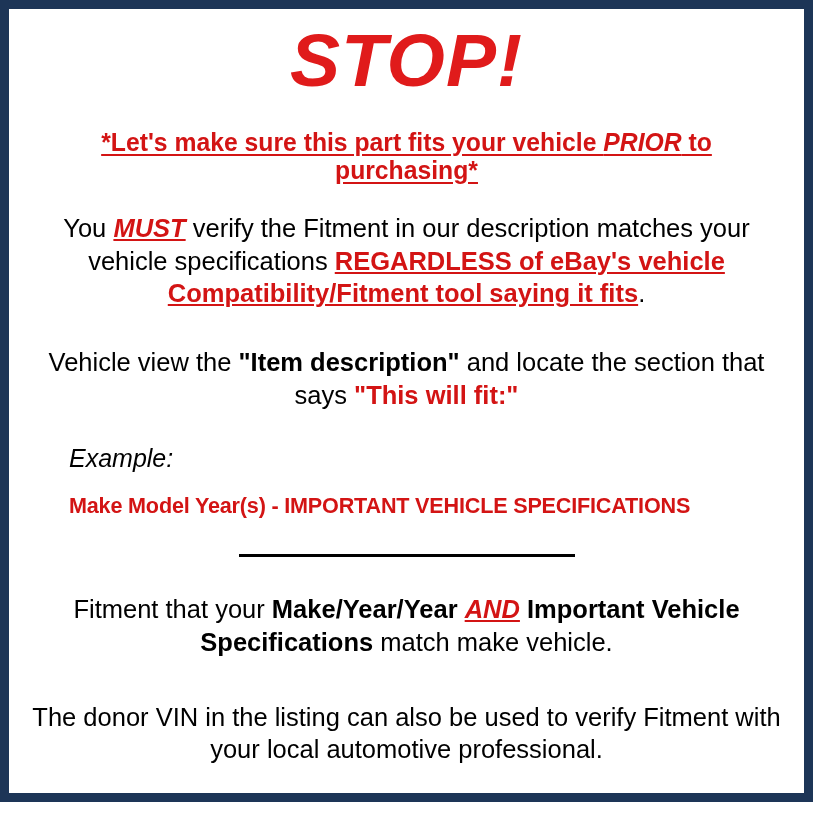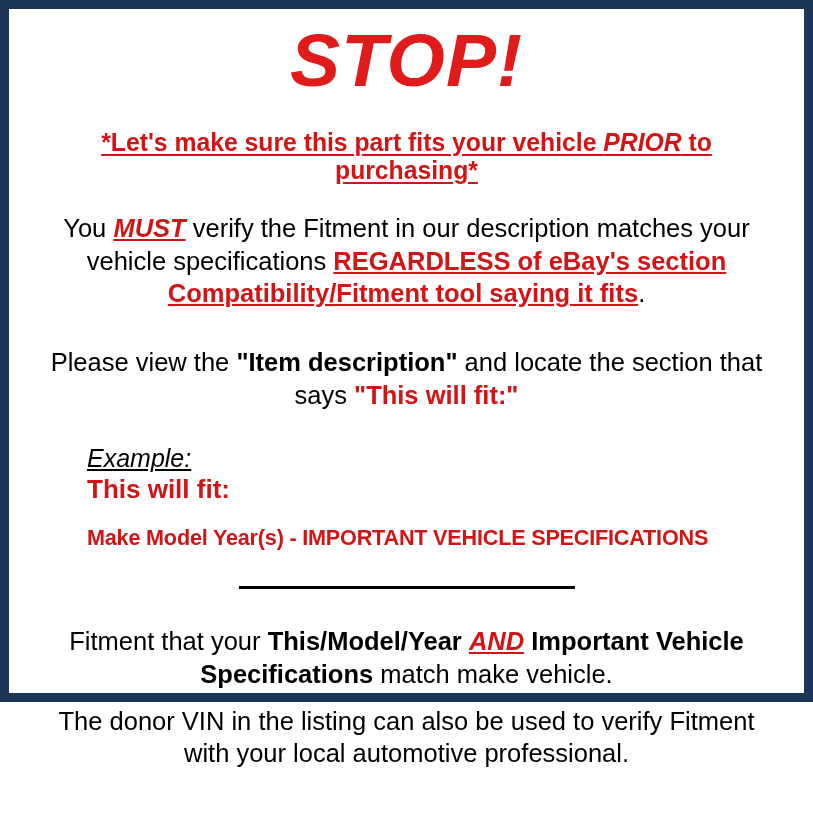--- a/index.html
+++ b/index.html
@@ -10,24 +10,24 @@
   body {
     width: 813px;
     height: 814px;
     overflow: hidden;
     font-family: "Liberation Sans", sans-serif;
   }
 
   #notice-card {
     box-sizing: border-box;
     width: 813px;
-    height: 702px;
+    height: 802px;
     background: #ffffff;
     border: 9px solid #1d3557;
-    padding: 0 30px;
+    padding: 0 12px;
     position: relative;
   }
 
   .stop-heading {
     text-align: center;
     color: #e01b1b;
     font-weight: bold;
     font-style: italic;
     font-size: 75px;
     line-height: 1;
@@ -57,21 +57,21 @@
     color: #000000;
     font-size: 25.5px;
     line-height: 1.28;
     margin: 0;
     padding: 0 10px;
   }
 
   .p-must { margin-top: 28px; }
   .p-please { margin-top: 36px; }
   .p-confirm { margin-top: 30px; }
-  .p-vin { margin-top: 14px; }
+  .p-vin { margin-top: 42px; }
 
   .red { color: #d31414; }
   .bold { font-weight: bold; }
   .b-i-u-red {
     color: #d31414;
     font-weight: bold;
     font-style: italic;
     text-decoration: underline;
     text-underline-offset: 2px;
     margin-top: 11px;
@@ -86,21 +86,20 @@
   .example-block {
     margin-top: 34px;
     padding-left: 48px;
     text-align: left;
   }
   .example-label {
     color: #000000;
     font-style: italic;
     font-size: 25px;
     line-height: 1.1;
-    text-decoration: underline;
     text-underline-offset: 2px;
     display: inline-block;
   }
   .example-fit {
     color: #d31414;
     font-weight: bold;
     font-size: 26px;
     line-height: 1.15;
     margin-top: 2px;
   }
@@ -132,38 +131,37 @@
 
 <div id="notice-card">
 
   <h1 class="stop-heading">STOP!</h1>
 
   <p class="subtitle-line">
     <span>*Let's make sure this part fits your vehicle </span><span class="ital">PRIOR</span><span> to purchasing*</span>
   </p>
 
   <p class="para p-must">
-    <span>You </span><span class="b-i-u-red">MUST</span><span> verify the Fitment in our description matches your vehicle specifications </span><span class="b-u-red">REGARDLESS of eBay's section Compatibility/Fitment tool saying it fits</span><span>.</span>
+    <span>You </span><span class="b-i-u-red">MUST</span><span> verify the Fitment in our description matches your vehicle specifications </span><span class="b-u-red">REGARDLESS of eBay's vehicle Compatibility/Fitment tool saying it fits</span><span>.</span>
   </p>
 
   <p class="para p-please">
-    <span>Please view the </span><span class="bold">"Item description"</span><span> and locate the section that says </span><span class="red bold">"This will fit:"</span>
+    <span>Vehicle view the </span><span class="bold">"Item description"</span><span> and locate the section that says </span><span class="red bold">"This will fit:"</span>
   </p>
 
   <div class="example-block">
     <div>
       <span class="example-label">Example:</span>
     </div>
-    <div class="example-fit">This will fit:</div>
     <div class="example-spec">Make Model Year(s) - IMPORTANT VEHICLE SPECIFICATIONS</div>
   </div>
 
   <div class="divider-wrap">
     <span class="divider-rule"></span>
   </div>
 
   <p class="para p-confirm">
-    <span>Fitment that your </span><span class="bold">This/Model/Year</span><span> </span><span class="b-i-u-red">AND</span><span> </span><span class="bold">Important Vehicle Specifications</span><span> match make vehicle.</span>
+    <span>Fitment that your </span><span class="bold">Make/Year/Year</span><span> </span><span class="b-i-u-red">AND</span><span> </span><span class="bold">Important Vehicle Specifications</span><span> match make vehicle.</span>
   </p>
 
   <p class="para p-vin">The donor VIN in the listing can also be used to verify Fitment with your local automotive professional.</p>
 
 </div>
 
 </body></html>

